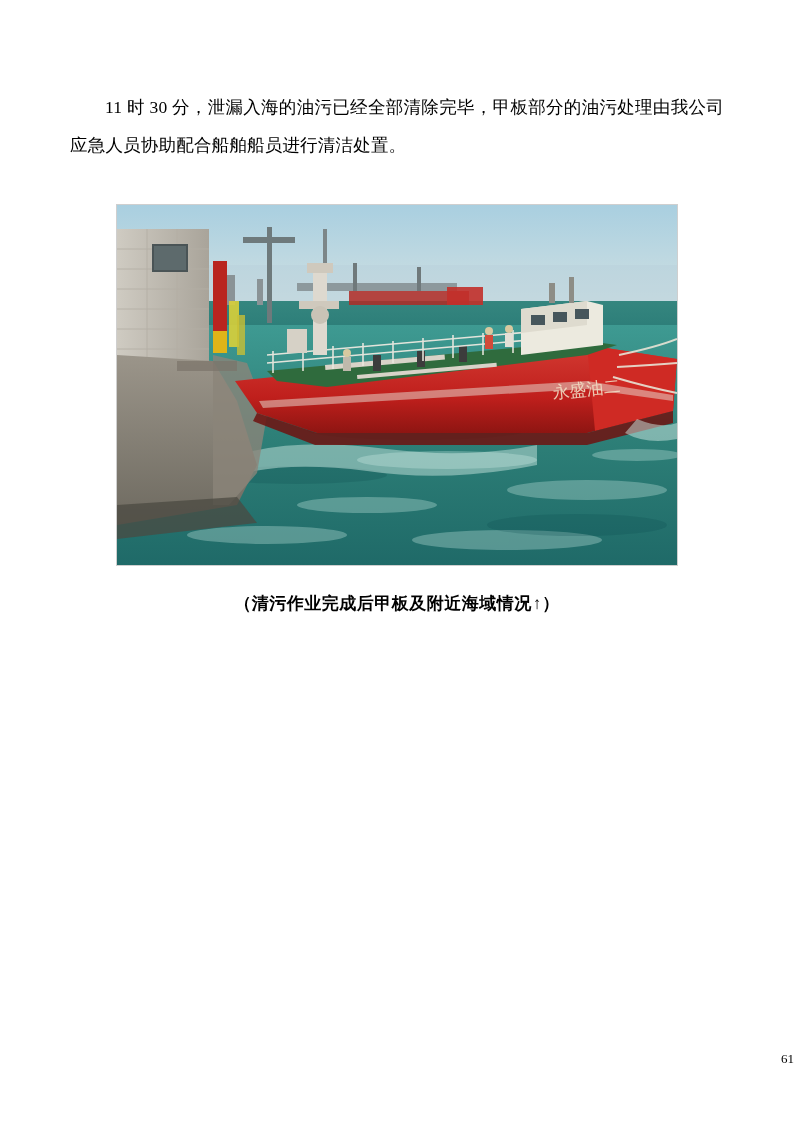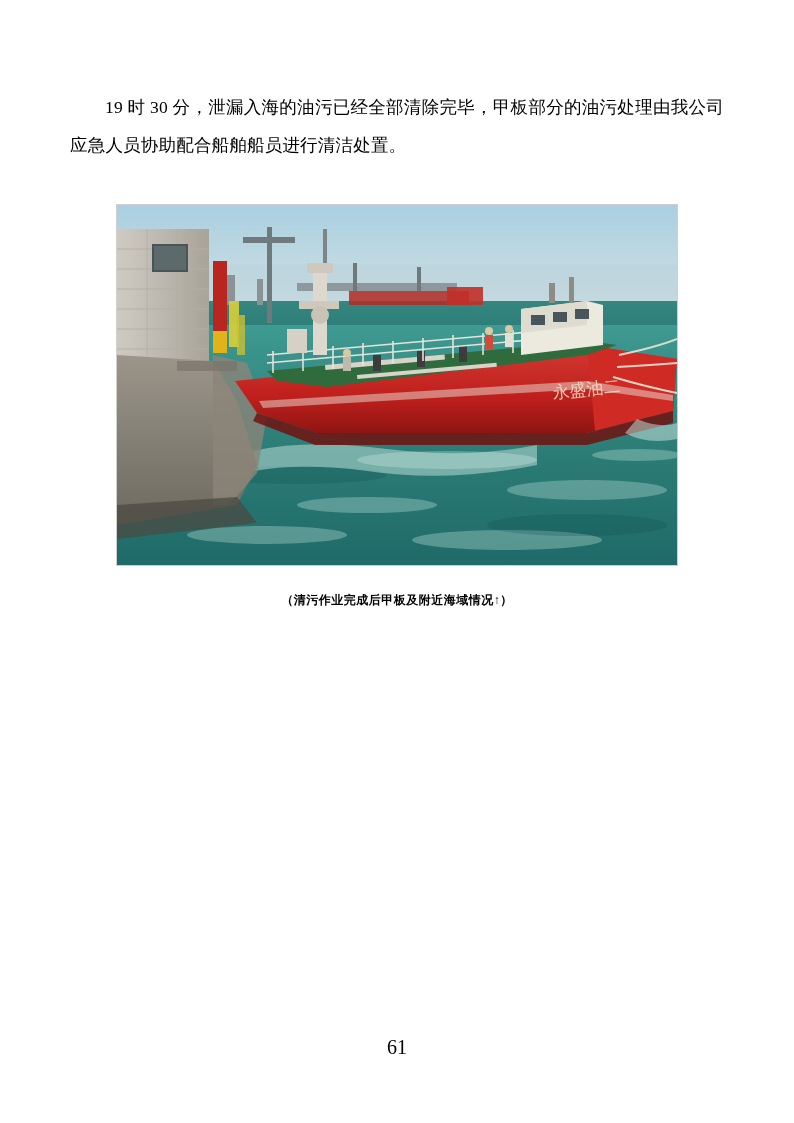--- a/index.html
+++ b/index.html
@@ -49,42 +49,42 @@
     background: #2b6c7a;
   }
   .photo {
     position: absolute;
     left: 0; top: 0;
     width: 100%;
     height: 100%;
   }
   .caption {
     margin-top: 26px;
-    font-size: 12px;
-    font-family: Liberation Sans, sans-serif;
+    font-size: 17px;
+    font-family: Liberation Mono, monospace;
     font-weight: bold;
     letter-spacing: 0.5px;
     text-align: center;
   }
   .page-number {
     position: absolute;
     left: 0;
     right: 0;
-    bottom: 64px;
-    text-align: center;
-    font-size: 20px;
+    bottom: 56px;
+    text-align: right;
+    font-size: 13px;
     font-family: "Liberation Serif", "DejaVu Serif", serif;
   }
 </style>
 </head>
 <body>
 
 <div class="page">
 
-  <p class="para para-1">19 时 30 分，泄漏入海的油污已经全部清除完毕，甲板部分的油污处理由我公司应急人员协助配合船舶船员进行清洁处置。</p>
+  <p class="para para-1">11 时 30 分，泄漏入海的油污已经全部清除完毕，甲板部分的油污处理由我公司应急人员协助配合船舶船员进行清洁处置。</p>
 
 
   <div class="figure-block">
 
     <div class="photo-wrap">
       <svg class="photo" viewBox="0 0 560 360" preserveAspectRatio="none">
         <defs>
           <linearGradient id="skyGrad" x1="0" y1="0" x2="0" y2="1">
             <stop offset="0%" stop-color="#a9cfe0"></stop>
             <stop offset="100%" stop-color="#cfe0e2"></stop>

